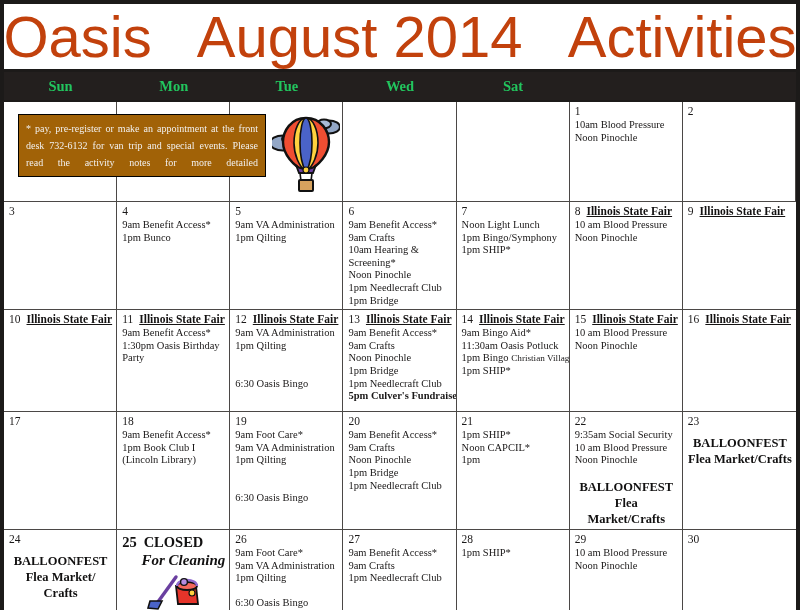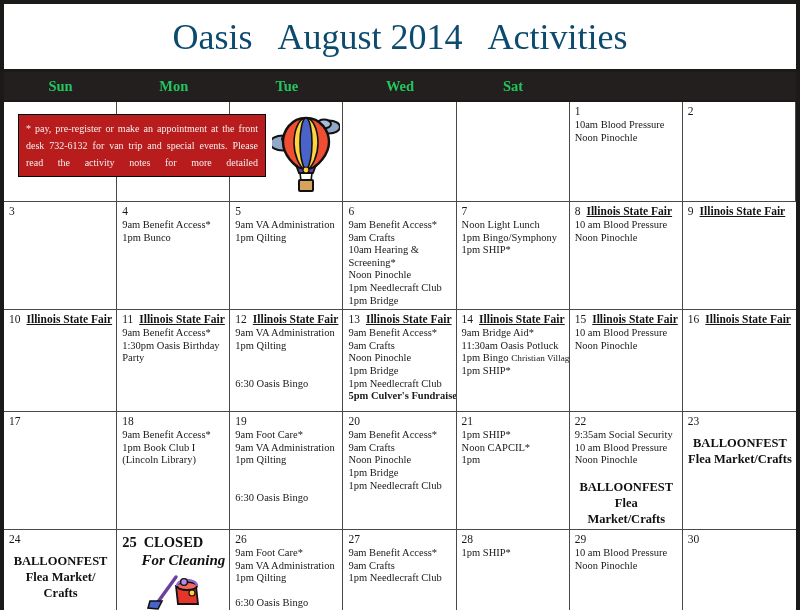--- a/index.html
+++ b/index.html
@@ -20,24 +20,24 @@
     height: 72px;
     border-top: 4px solid #1c1a19;
     border-bottom: 3px solid #1c1a19;
     border-left: 4px solid #1c1a19;
     border-right: 4px solid #1c1a19;
     background: #ffffff;
     display: flex; align-items: center; justify-content: center;
     flex: 0 0 72px;
   }
   .title-text {
-    font-family: Liberation Serif, serif;
-    font-size: 36px;
+    font-family: Liberation Sans, sans-serif;
+    font-size: 58px;
     line-height: 1;
-    color: #0c4a6e;
+    color: #c2410c;
     letter-spacing: 0px;
     white-space: pre;
   }
 
   
   .dow-row {
     flex: 0 0 28px;
     display: grid;
     grid-template-columns: repeat(7, 1fr);
     background: #231f1e;
@@ -137,21 +137,21 @@
     font-size: 15px;
     color: #121111;
     margin-top: 1px;
   }
 
   
   .note-box {
     position: absolute;
     left: 14px; top: 12px;
     width: 248px; height: 63px;
-    background: #b91c1c;
+    background: #a16207;
     border: 1px solid #000;
     padding: 5px 7px 4px 7px;
     z-index: 5;
   }
   .note-text {
     color: #f2f0ee;
     font-size: 10px;
     line-height: 17px;
     text-align: justify;
     text-align-last: justify;
@@ -358,21 +358,21 @@
             <li class="ev">1pm Needlecraft Club</li>
             <li class="ev bold">5pm Culver's Fundraiser</li>
           </ul>
         </div>
         <div class="day-cell">
           <div class="day-head">
             <span class="day-num">14</span>
             <span class="day-tag">Illinois State Fair</span>
           </div>
           <ul class="ev-list">
-            <li class="ev">9am Bridge Aid*</li>
+            <li class="ev">9am Bingo Aid*</li>
             <li class="ev">11:30am Oasis Potluck</li>
             <li class="ev">1pm Bingo <span class="small">Christian Village</span></li>
             <li class="ev">1pm SHIP*</li>
           </ul>
         </div>
         <div class="day-cell">
           <div class="day-head">
             <span class="day-num">15</span>
             <span class="day-tag">Illinois State Fair</span>
           </div>

